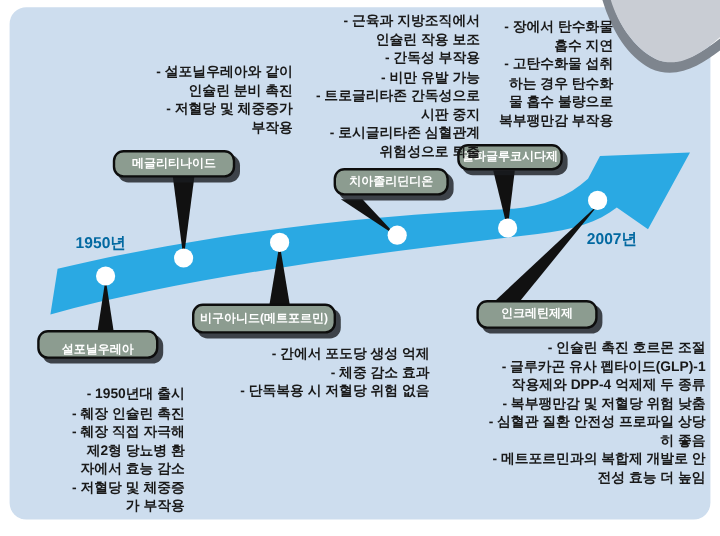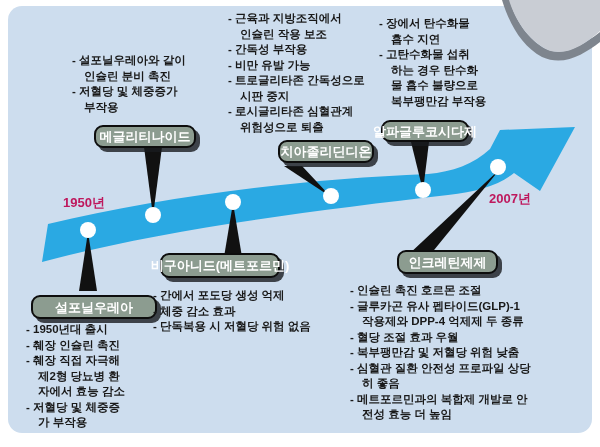--- a/index.html
+++ b/index.html
@@ -7,25 +7,25 @@
   body{font-family:"Liberation Sans","DejaVu Sans",sans-serif;}
   .stage{position:relative;width:600px;height:447px;background:#ffffff;overflow:hidden;}
   .card{position:absolute;left:8px;top:6px;width:584px;height:427px;background:var(--card_bg,#cdddee);border-radius:14px;}
   .gfx{position:absolute;left:0;top:0;width:600px;height:447px;z-index:2;}
   .arrow-band{fill:var(--arrow_blue,#2aa9e3);}
   .pointer{fill:#111111;}
   .dot{fill:#ffffff;}
   .curl-edge{fill:var(--curl_edge,#7e858e);}
   .curl-face{fill:var(--curl_gray,#c9cdd4);}
   .drug-box{position:absolute;z-index:3;background:var(--box_green,#8c9c90);border:2px solid #0d0d0d;border-radius:9px;
-    box-shadow:4px 4px 0 rgba(25,28,31,.8);color:#ffffff;font-weight:bold;font-size:13px;line-height:1;
+    box-shadow:4px 4px 0 rgba(25,28,31,.8);color:#ffffff;font-weight:bold;font-size:10px;line-height:1;
     display:flex;align-items:center;justify-content:center;white-space:nowrap;padding:0 4px;}
   .note{position:absolute;z-index:3;font-size:11.5px;font-weight:bold;line-height:15.5px;color:var(--text_dark,#191919);}
-  .bullet{padding-left:12px;text-indent:-12px;white-space:pre-line;}
-  .year{position:absolute;z-index:3;font-size:13px;font-weight:bold;color:#be185d;white-space:nowrap;}
+  .bullet{padding-left:12px;text-indent:-12px;white-space:pre-line;text-align:right;}
+  .year{position:absolute;z-index:3;font-size:13px;font-weight:bold;color:#0369a1;white-space:nowrap;}
 </style>
 </head>
 <body>
 
 <div class="stage">
 
   <div class="card"></div>
 
   <svg class="gfx" viewBox="0 0 600 447">
 
@@ -48,21 +48,21 @@
     <circle class="dot" cx="498" cy="167" r="8"></circle>
 
     <path class="curl-edge" d="M502,0 C510,26 523,47 542,57 C564,67 584,54 600,42 L600,32
          C582,46 563,57 546,49 C528,40 514,18 510,0 Z"></path>
     <path class="curl-face" d="M509,0 C515,20 529,41 548,50 C567,57 585,44 600,31 L600,0 Z"></path>
   </svg>
 
   <div class="year" style="left:63px;top:194px;">1950년</div>
   <div class="year" style="left:489px;top:190px;">2007년</div>
 
-  <div class="drug-box" style="left:31px;top:295px;width:126px;height:24px;">
+  <div class="drug-box" style="left:31px;top:275px;width:101px;height:24px;align-items:flex-end;">
     <span>설포닐우레아</span>
   </div>
   <div class="drug-box" style="left:94px;top:125px;width:102px;height:23px;">
     <span>메글리티나이드</span>
   </div>
   <div class="drug-box" style="left:160px;top:253px;width:120px;height:25px;">
     <span>비구아니드(메트포르민)</span>
   </div>
   <div class="drug-box" style="left:238px;top:140px;width:96px;height:23px;margin-left:40px;">
     <span>치아졸리딘디온</span>
@@ -109,21 +109,20 @@
     </div>
   <div class="note" style="left:153px;top:288px;width:205px;">
       <div class="bullet">- 간에서 포도당 생성 억제</div>
       <div class="bullet">- 체중 감소 효과</div>
       <div class="bullet">- 단독복용 시 저혈당 위험 없음</div>
     </div>
   <div class="note" style="left:350px;top:283px;width:238px;">
       <div class="bullet">- 인슐린 촉진 호르몬 조절</div>
       <div class="bullet">- 글루카곤 유사 펩타이드(GLP)-1
 작용제와 DPP-4 억제제 두 종류</div>
-      <div class="bullet">- 혈당 조절 효과 우월</div>
       <div class="bullet">- 복부팽만감 및 저혈당 위험 낮춤</div>
       <div class="bullet">- 심혈관 질환 안전성 프로파일 상당
 히 좋음</div>
       <div class="bullet">- 메트포르민과의 복합제 개발로 안
 전성 효능 더 높임</div>
     </div>
 
 </div>
 
 </body></html>

